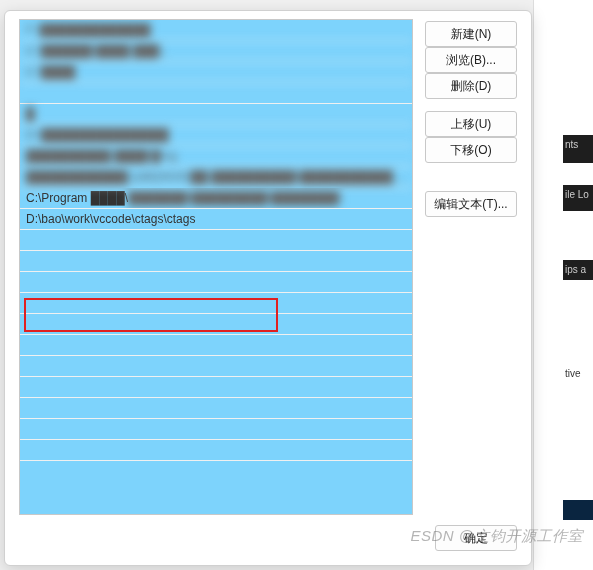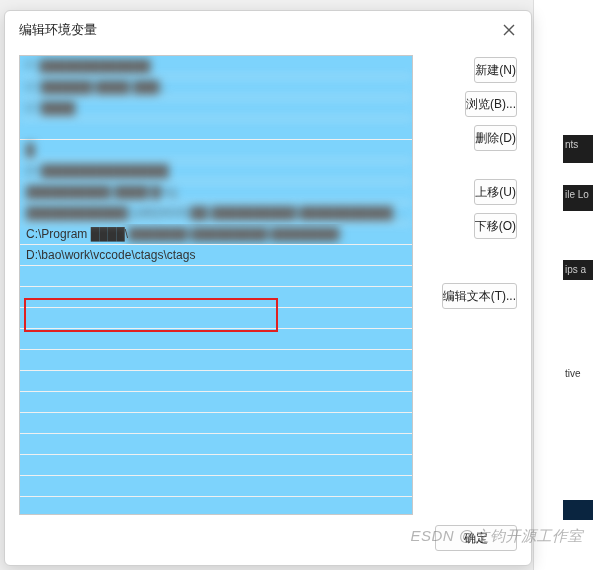--- a/index.html
+++ b/index.html
@@ -95,23 +95,21 @@
     }
     .highlight-box {
       position: absolute;
       border: 2px solid #e02020;
       pointer-events: none;
     }
     .sidebar {
       width: 92px;
       display: flex;
       flex-direction: column;
-      gap: 8px;
       padding-top: 2px;
-      align-items: flex-end;
     }
     .btn {
       height: 26px;
       background: #fdfdfd;
       border: 1px solid #c8c8c8;
       border-radius: 3px;
       font-size: 12px;
       color: #222;
       cursor: pointer;
       display: flex;
@@ -141,28 +139,20 @@
 <body>
 
 <div class="backdrop"></div>
 <div class="backdrop-dark bd1"><span>nts</span></div>
 <div class="backdrop-dark bd2"><span>ile Lo</span></div>
 <div class="backdrop-dark bd3"><span>ips a</span></div>
 <div class="backdrop-dark bd4"><span>tive</span></div>
 <div class="backdrop-dark bd5"></div>
 
 <div class="dialog">
-  <div class="titlebar">
-    <span>编辑环境变量</span>
-    <span class="close-x">
-      <svg width="12" height="12" viewBox="0 0 12 12">
-          <path d="M1 1 L11 11 M11 1 L1 11" stroke="#555" stroke-width="1.4" fill="none"></path>
-        </svg>
-    </span>
-  </div>
 
   <div class="body">
     <div class="listbox" id="listbox">
         <div class="row blurred">F:\█████████████</div>
         <div class="row blurred">C:\██████\████ ███L</div>
         <div class="row blurred">C:\████</div>
         <div class="row"></div>
         <div class="row blurred">█</div>
         <div class="row blurred">D:\███████████████</div>
         <div class="row blurred">██████████ ████\█mg</div>

